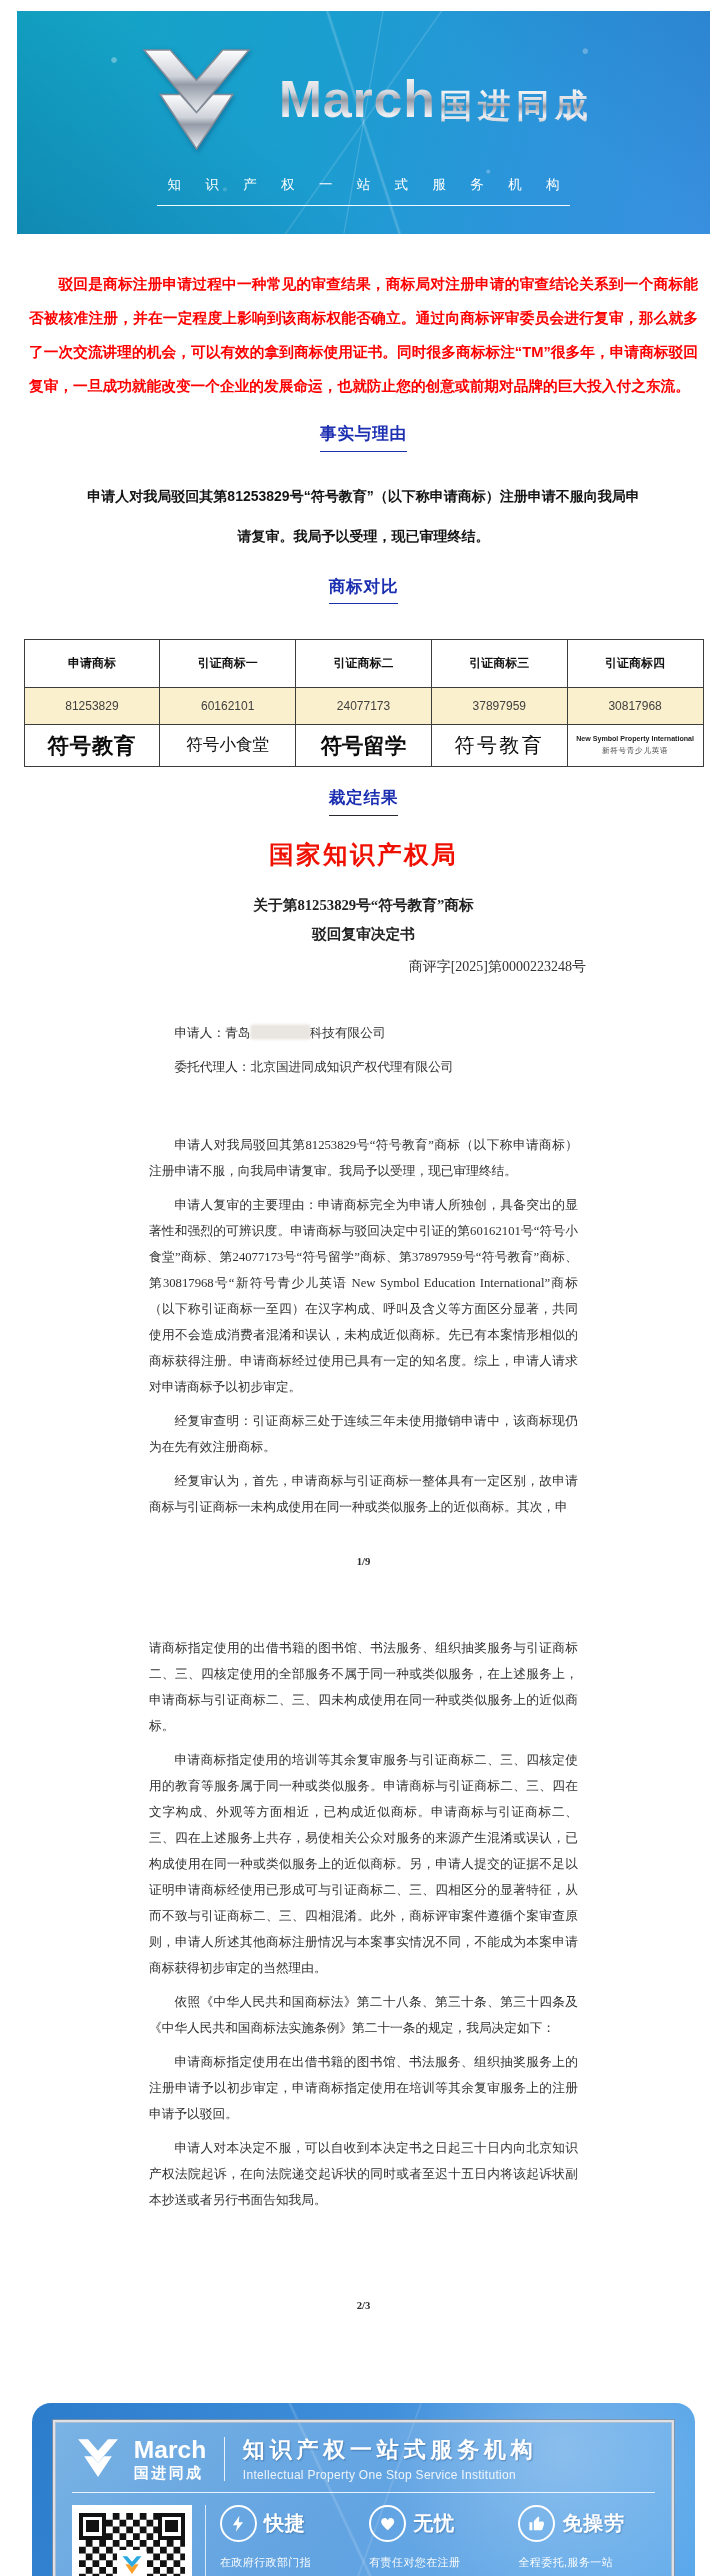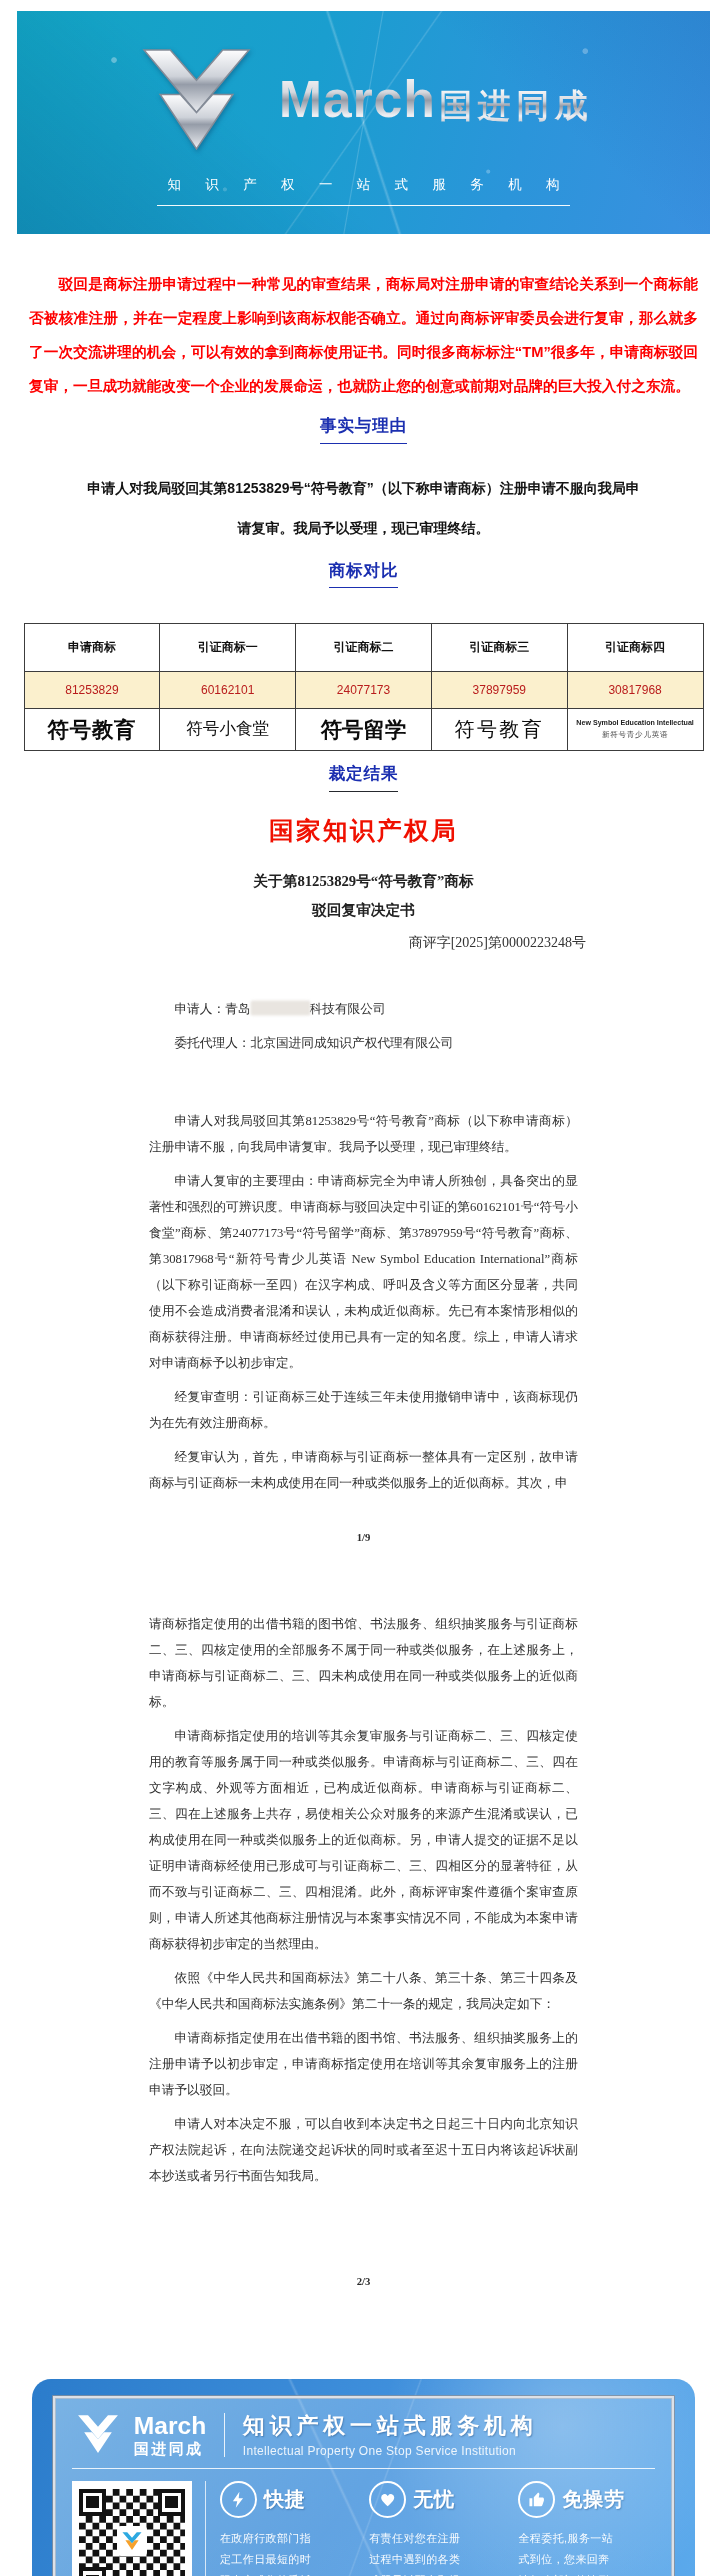--- a/index.html
+++ b/index.html
@@ -34,34 +34,34 @@
   .brand-march{font-size:52px;font-weight:700;line-height:1;letter-spacing:0.8px;}
   .brand-cn{font-size:33px;font-weight:700;letter-spacing:5.5px;margin-top:3.2px;}
   .tagline{position:relative;z-index:2;color:#fff;font-size:13.5px;letter-spacing:10.3px;
     padding:0 0 10.3px 10.3px;border-bottom:0.8px solid rgba(255,255,255,.95);margin-top:19px;}
 
   
   .intro{margin:33px 29px 0;color:#fe0000;font-size:14.7px;font-weight:600;
     line-height:2.32;text-align:justify;text-indent:2em;font-family:"Liberation Sans",sans-serif;}
 
   
-  .sec-head{text-align:center;margin-top:12px;}
+  .sec-head{text-align:center;margin-top:20px;}
   .sec-head span{display:inline-block;font-size:16.6px;font-weight:700;color:#1b2fb0;
     padding-bottom:5.5px;border-bottom:1.6px solid #1b2fb0;letter-spacing:0.8px;}
   .sec-head.dark-line span{border-bottom-color:#26292e;}
 
   
   .facts-p{width:555px;margin:24px auto 0;text-align:center;color:#141414;
     font-size:14px;font-weight:600;line-height:40px;}
 
   
   .tm-table{border-collapse:collapse;margin:35px auto 0;width:680px;table-layout:fixed;}
   .tm-table td{border:1.6px solid #3c3c3c;text-align:center;vertical-align:middle;padding:1.6px 1.6px;}
   .tm-table .th-row td{height:43px;font-size:12px;font-weight:700;color:#111;}
-  .tm-table .num-row td{height:33px;background:#fbf0cd;font-size:12px;color:#b91c1c;}
+  .tm-table .num-row td{height:33px;background:#fbf0cd;font-size:12px;color:#404040;}
   .tm-table .mark-row td{height:38px;background:#fff;color:#0c0c0c;}
   .mark-1{font-size:21.4px;font-weight:900;letter-spacing:0.8px;}
   .mark-2{font-size:16.6px;font-weight:500;}
   .mark-3{font-size:21.4px;font-weight:900;}
   .mark-4{font-size:20px;font-weight:400;letter-spacing:2.4px;}
   .mark-5 .en{font-size:7.1px;font-weight:700;line-height:1.7;display:block;color:#222;}
   .mark-5 .cn{font-size:7.5px;line-height:1.7;display:block;color:#444;letter-spacing:0.8px;}
 
   
   .doc{width:445px;margin:0 auto;color:#303030;font-family:"Liberation Serif",serif;}
@@ -186,21 +186,21 @@
         <td>24077173</td>
         <td>37897959</td>
         <td>30817968</td>
       </tr>
       <tr class="mark-row">
         <td class="mark-1">符号教育</td>
         <td class="mark-2">符号小食堂</td>
         <td class="mark-3">符号留学</td>
         <td class="mark-4">符号教育</td>
         <td class="mark-5">
-          <span class="en">New Symbol Education Intellectual</span>
+          <span class="en">New Symbol Property International</span>
           <span class="cn">新符号青少儿英语</span>
         </td>
       </tr>
     </tbody>
   </table>
 
   <div class="sec-head dark-line">
     <span>裁定结果</span>
   </div>
 

